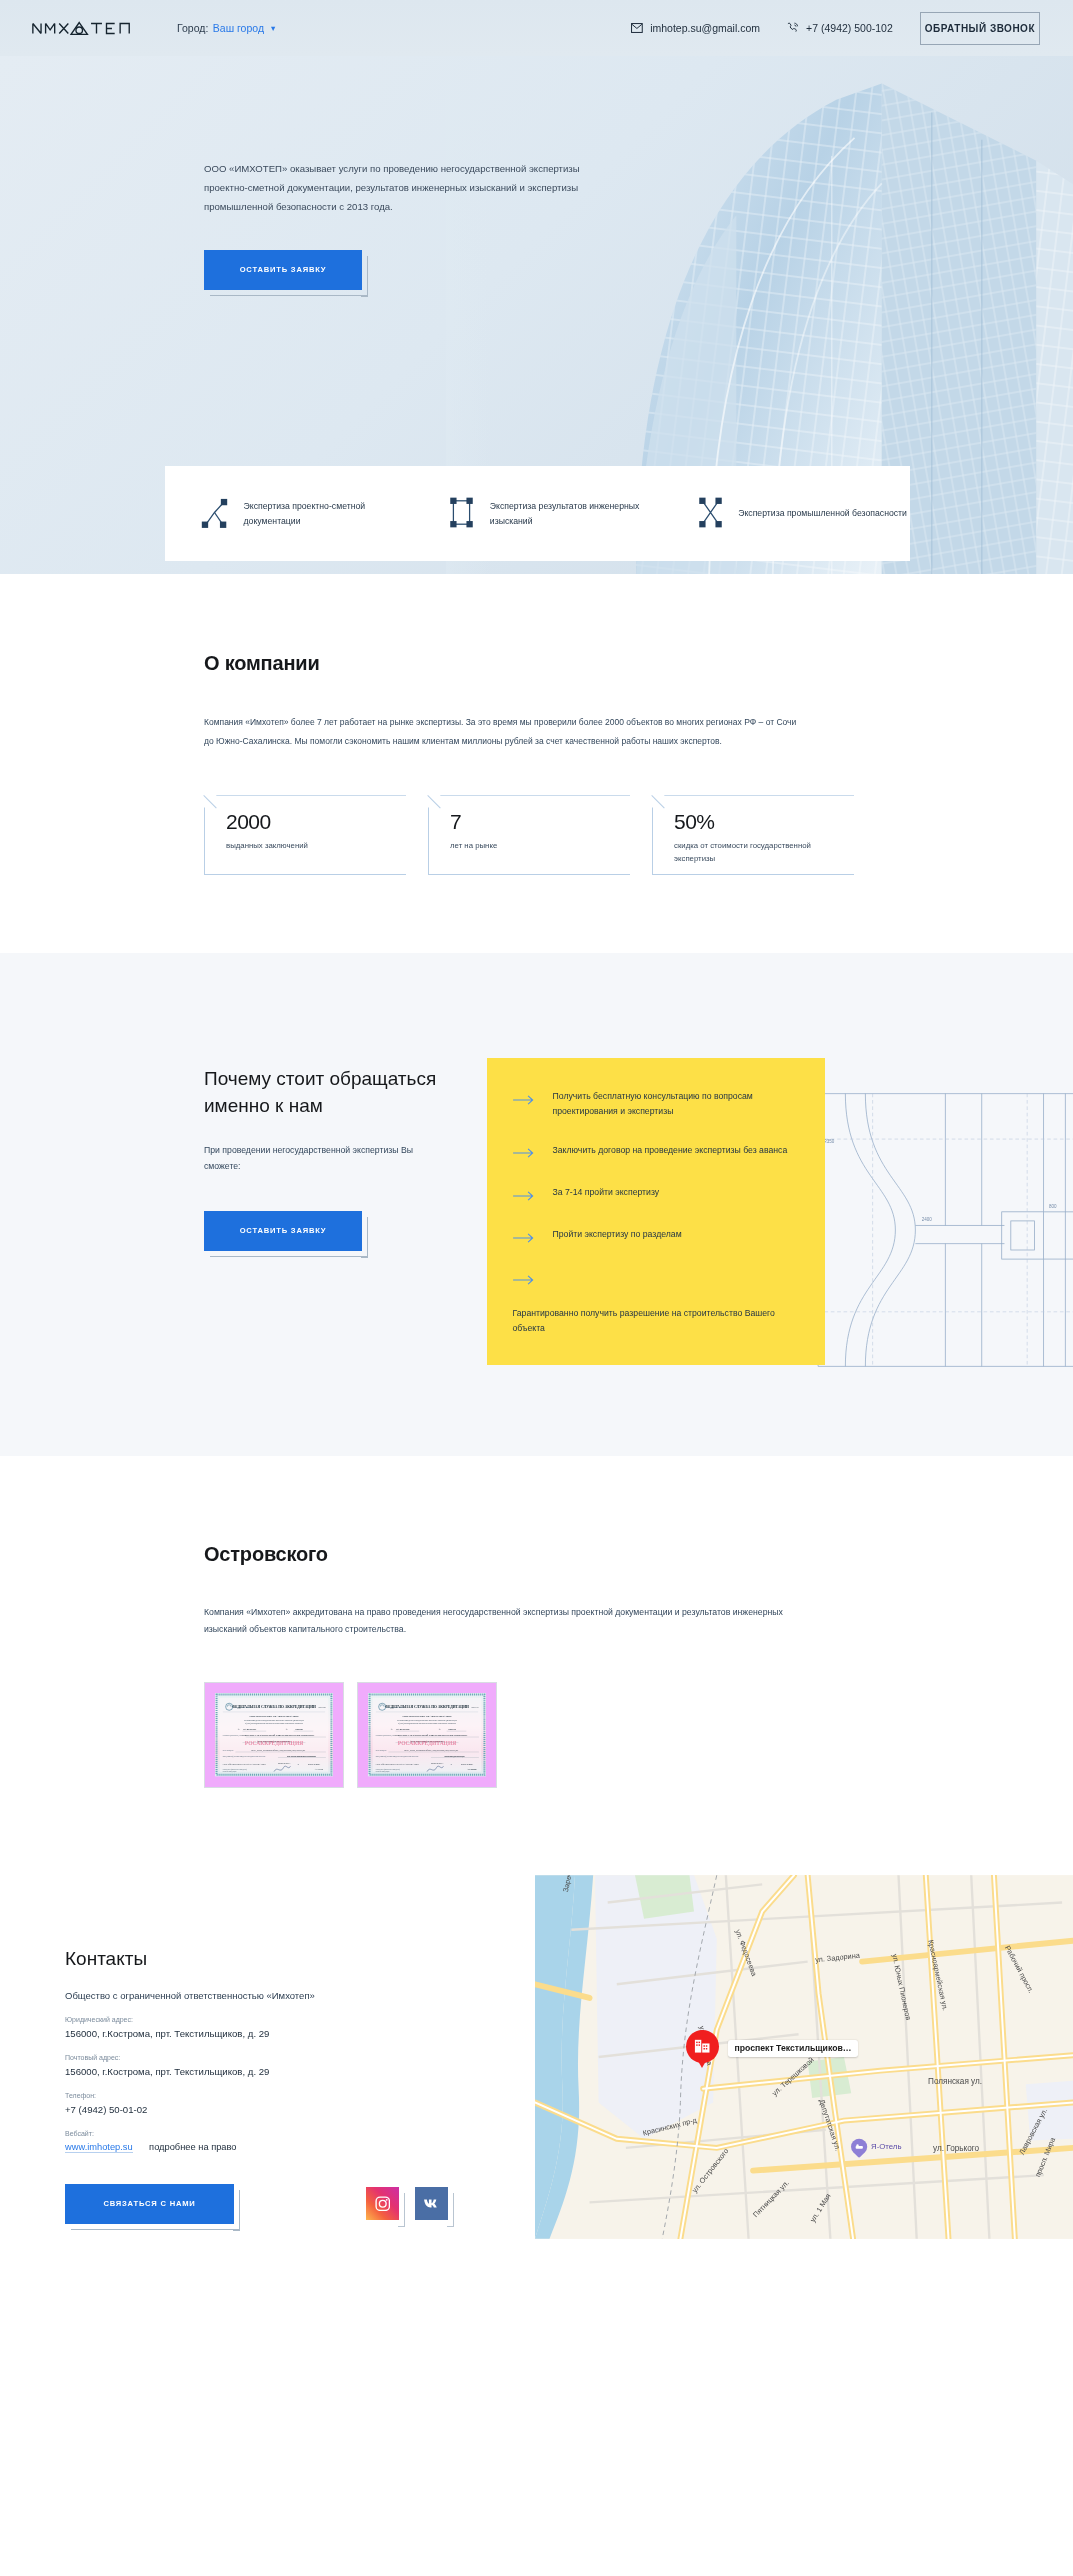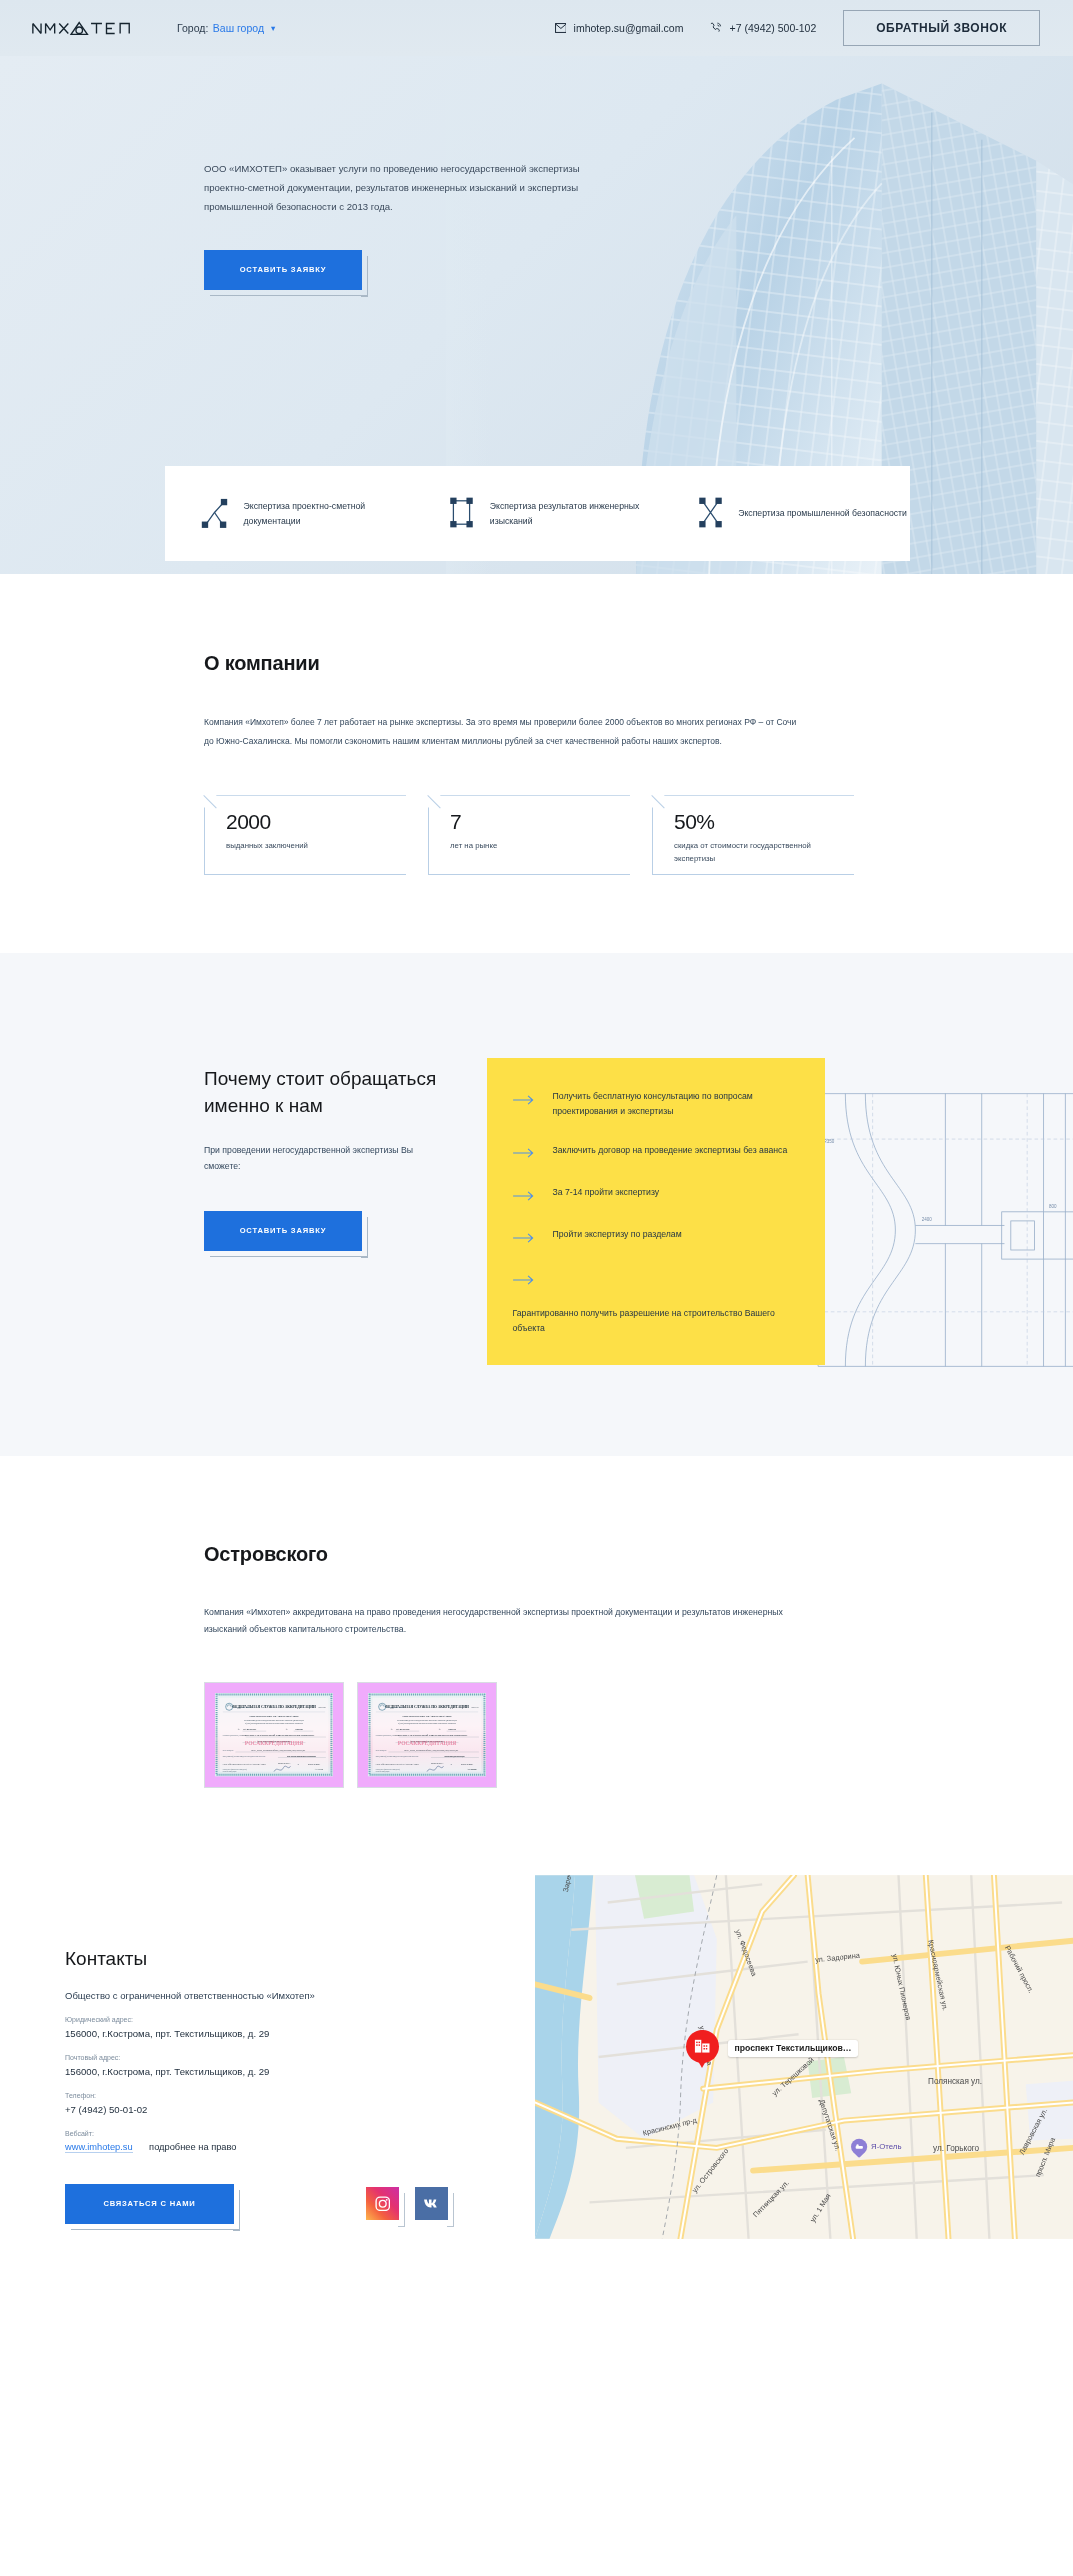--- a/index.html
+++ b/index.html
@@ -30,22 +30,22 @@
   .city-label{ color:#2d3c4d; }
   .city-value{ color:#2979e8; }
   .caret{ color:#2979e8; font-size:7.3px; margin-left:0.9px;}
   .topbar-right{
     margin-left:auto; display:flex; align-items:center; gap:27px;
   }
   .contact-item{ display:flex; align-items:center; gap:7.3px; font-size:10.5px; color:#1d2b3a; }
   .contact-item svg{ display:block; }
   .btn-outline{
     border:0.9px solid #97a6b5; background:transparent;
-    font-size:12px; letter-spacing:0.5px; font-weight:700;
-    color:#1d2b3a; padding:10px 32px; cursor:pointer;
+    font-size:10px; letter-spacing:0.5px; font-weight:700;
+    color:#1d2b3a; padding:10px 4px; cursor:pointer;
     font-family:"Liberation Sans", sans-serif;
     white-space:nowrap;
   }
 
   
   .hero{
     position:relative; height:518px;
     background:linear-gradient(135deg,#e4ecf3 0%,#dde8f1 45%,#cfdde9 100%);
     overflow:hidden;
   }

